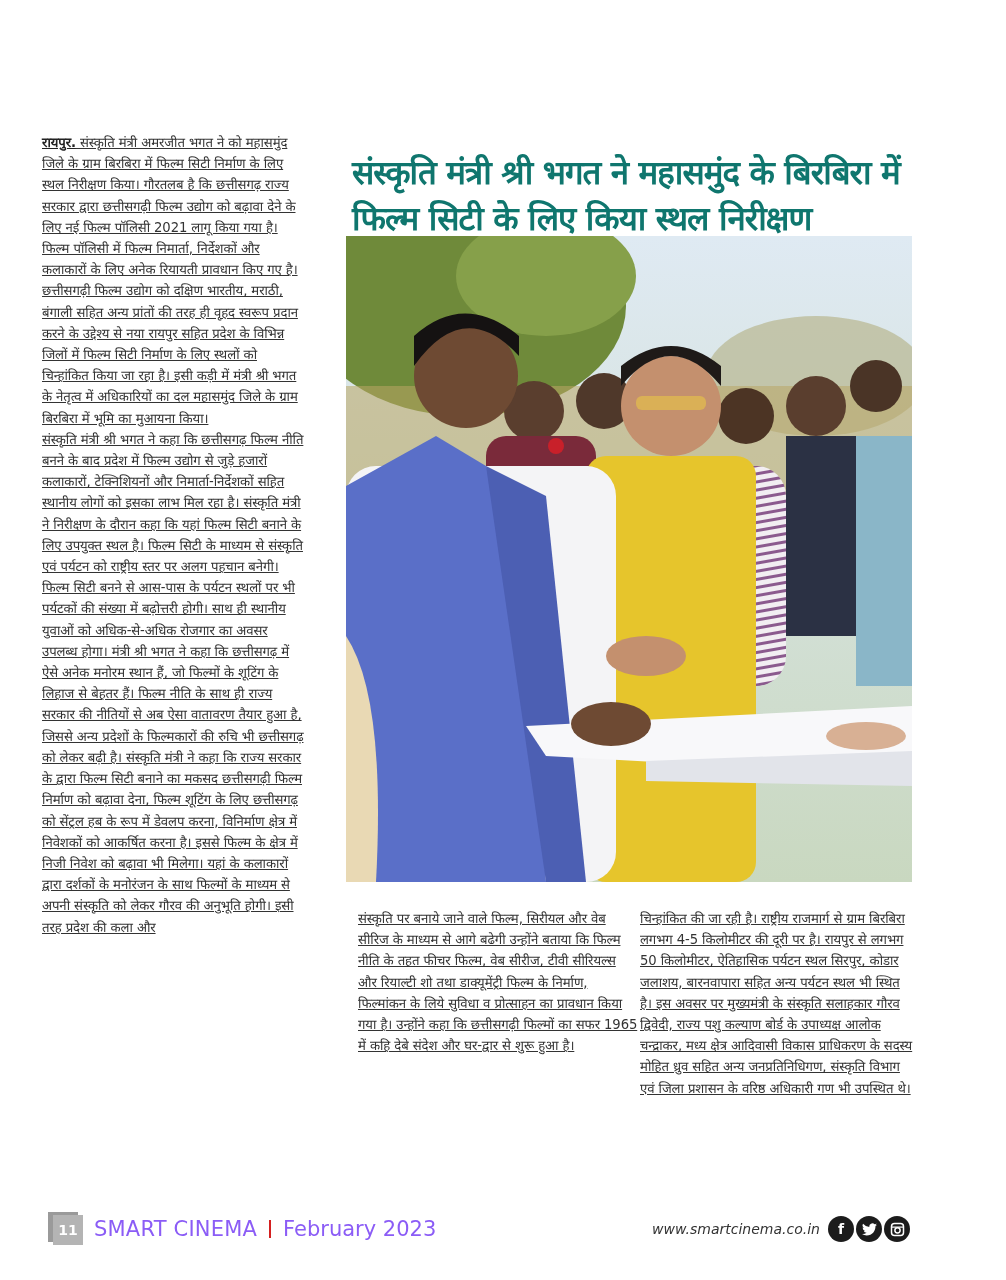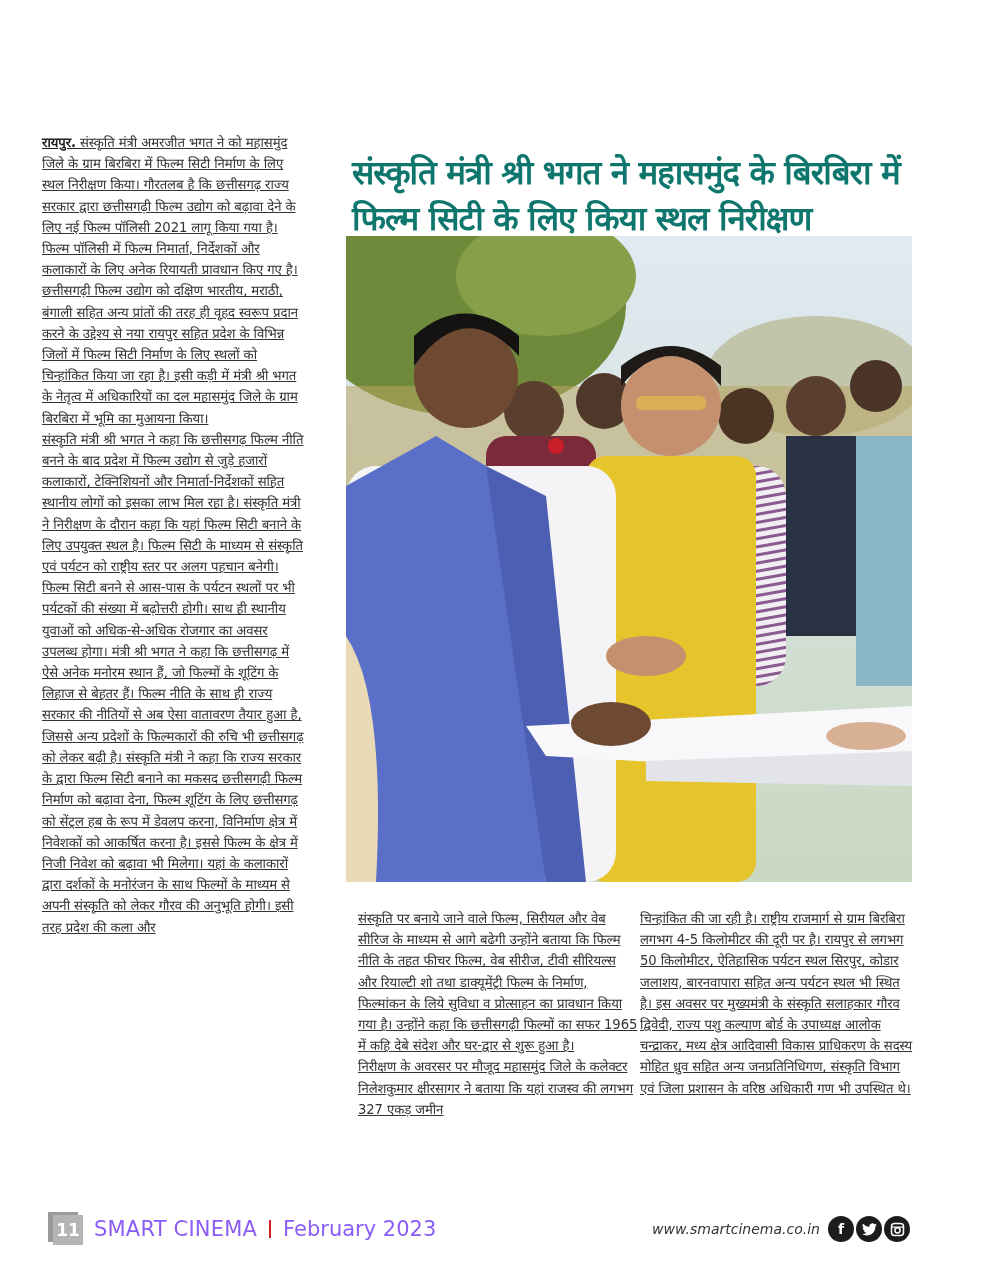--- a/index.html
+++ b/index.html
@@ -30,21 +30,21 @@
   #photo svg { display: block; }
 
   #footer-left {
     position: absolute; left: 48px; top: 1212px; height: 34px;
     display: flex; align-items: center; gap: 10px;
   }
   .page-num-box { position: relative; width: 36px; height: 34px; }
   .page-num-back { position: absolute; left: 0; top: 0; width: 30px; height: 30px; background: #9a9a9a; }
   .page-num-front {
     position: absolute; left: 5px; top: 3px; width: 30px; height: 30px;
-    background: #b4b4b4; color: #fff; font-weight: bold; font-size: 17px;
+    background: #b4b4b4; color: #fff; font-weight: bold; font-size: 14px;
     display: flex; align-items: center; justify-content: center;
   }
   .brand { font-size: 21px; color: #8b5cf6; letter-spacing: 0.2px; }
   .sep { width: 2px; height: 18px; background: #d42020; margin: 0 2px; }
   .issue { font-size: 21px; color: #8b5cf6; }
 
   #footer-right {
     position: absolute; right: 96px; top: 1216px; display: flex; align-items: center; gap: 2px;
   }
   .website { font-style: italic; font-size: 14px; color: #333; margin-right: 6px; }
@@ -109,21 +109,20 @@
     <ellipse cx="265" cy="488" rx="40" ry="22" fill="#6e4a33"></ellipse>
     <ellipse cx="300" cy="420" rx="40" ry="20" fill="#c4906e"></ellipse>
     <ellipse cx="520" cy="500" rx="40" ry="14" fill="#d8b094"></ellipse>
 
     <path d="M0 400 q40 60 30 246 H0 Z" fill="#e9d9b4"></path>
   </svg>
 </div>
 
 <div id="col-mid" class="col">
   <p>संस्कृति पर बनाये जाने वाले फिल्म, सिरीयल और वेब सीरिज के माध्यम से आगे बढेगी उन्होंने बताया कि फिल्म नीति के तहत फीचर फिल्म, वेब सीरीज, टीवी सीरियल्स और रियाल्टी शो तथा डाक्यूमेंट्री फिल्म के निर्माण, फिल्मांकन के लिये सुविधा व प्रोत्साहन का प्रावधान किया गया है। उन्होंने कहा कि छत्तीसगढ़ी फिल्मों का सफर 1965 में कहि देबे संदेश और घर-द्वार से शुरू हुआ है।</p>
-  <p>निरीक्षण के अवरसर पर मौजूद महासमुंद जिले के कलेक्टर निलेशकुमार क्षीरसागर ने बताया कि यहां राजस्व की लगभग 327 एकड़ जमीन</p>
 </div>
 
 <div id="col-right" class="col">
   <p>चिन्हांकित की जा रही है। राष्ट्रीय राजमार्ग से ग्राम बिरबिरा लगभग 4-5 किलोमीटर की दूरी पर है। रायपुर से लगभग 50 किलोमीटर, ऐतिहासिक पर्यटन स्थल सिरपुर, कोडार जलाशय, बारनवापारा सहित अन्य पर्यटन स्थल भी स्थित है। इस अवसर पर मुख्यमंत्री के संस्कृति सलाहकार गौरव द्विवेदी, राज्य पशु कल्याण बोर्ड के उपाध्यक्ष आलोक चन्द्राकर, मध्य क्षेत्र आदिवासी विकास प्राधिकरण के सदस्य मोहित ध्रुव सहित अन्य जनप्रतिनिधिगण, संस्कृति विभाग एवं जिला प्रशासन के वरिष्ठ अधिकारी गण भी उपस्थित थे।</p>
 </div>
 
 <div id="footer-left">
   <div class="page-num-box">
     <div class="page-num-back"></div>
     <div class="page-num-front">11</div>

